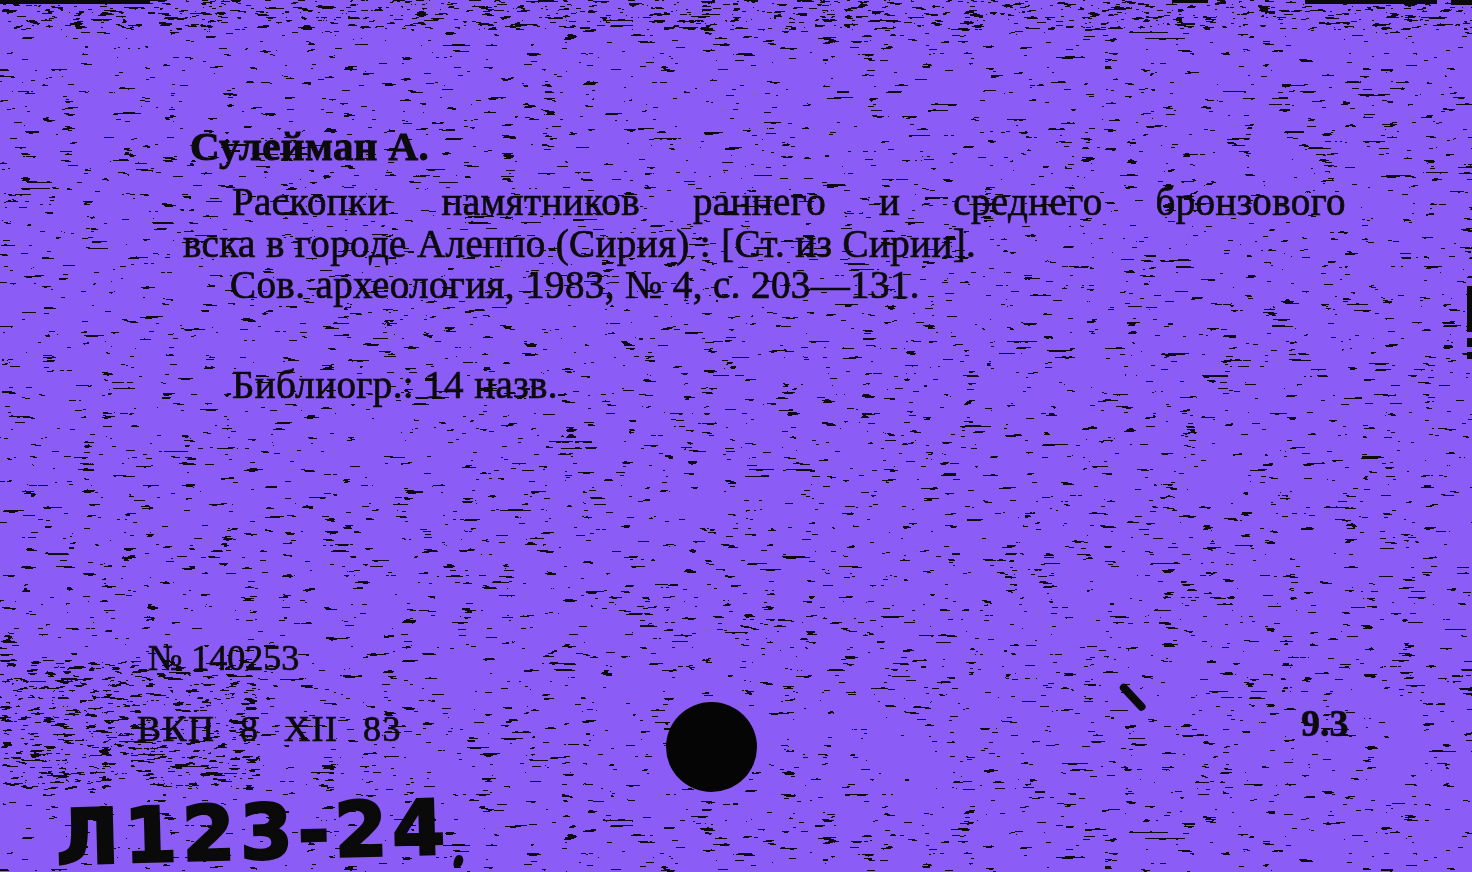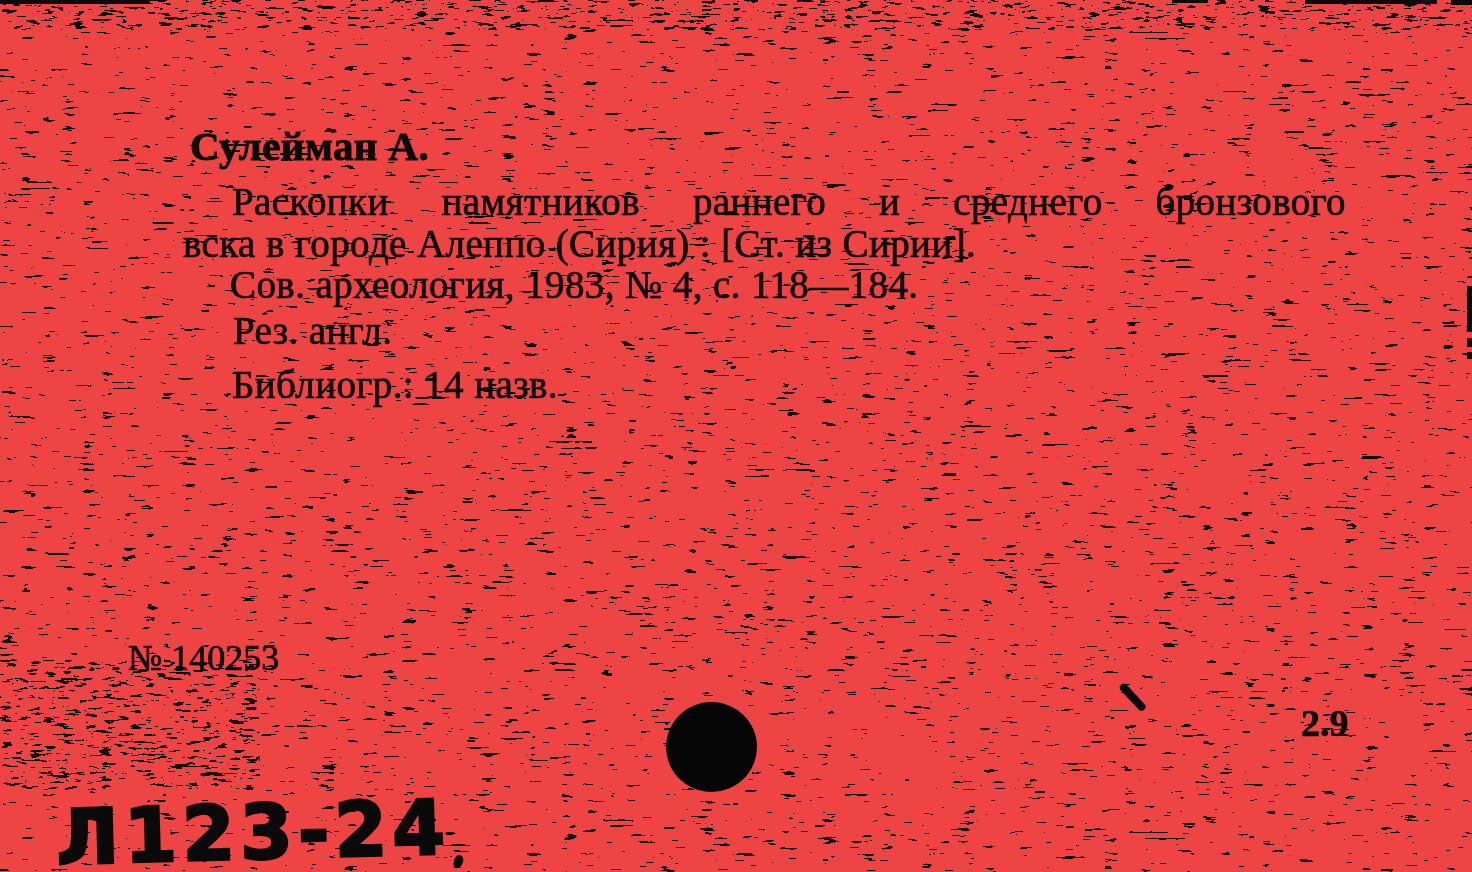--- a/index.html
+++ b/index.html
@@ -4,21 +4,21 @@
 <style>
   html, body {
     margin: 0;
     padding: 0;
     background: #ffffff;
   }
   .card {
     position: relative;
     width: 1472px;
     height: 872px;
-    background: #ef4444;
+    background: #8b5cf6;
     overflow: hidden;
     font-family: "Liberation Serif", "DejaVu Serif", serif;
     color: #0b0b0b;
   }
   .noise-layer {
     position: absolute;
     left: 0; top: 0;
     width: 1472px; height: 872px;
     pointer-events: none;
   }
@@ -49,21 +49,21 @@
   .lang-note { left: 233px; top: 309px; }
   .bib-note { left: 232px; top: 351px; margin-top: 12px; }
   
   .b {
     position: absolute;
     white-space: nowrap;
     font-size: 36px;
     line-height: 38px;
     -webkit-text-stroke: 0.7px #0b0b0b;
   }
-  .inv-number { left: 128px; top: 639px; }
+  .inv-number { left: 148px; top: 639px; }
   .series-number { left: 82px; top: 675px; letter-spacing: 1px; }
   .stamp { left: 137px; top: 710px; word-spacing: 14px; letter-spacing: 1.5px; }
   .shelf-code {
     position: absolute;
     left: 1301px; top: 701px;
     font-size: 38px;
     font-weight: bold;
     -webkit-text-stroke: 0.6px #0b0b0b;
   }
   
@@ -155,26 +155,26 @@
   <div class="mark edge-dash-top-2"></div>
   <div class="mark edge-dash-top-3"></div>
   <div class="mark edge-bar-right"></div>
   <div class="mark edge-dash-right-1"></div>
   <div class="mark edge-dash-right-2"></div>
   <div class="mark ink-smudge"></div>
 
   <div class="t author">Сулейман А.</div>
   <div class="t title-l1">Раскопки памятников раннего и среднего бронзового</div>
   <div class="t title-l2">вска в городе Алеппо (Сирия) : [Ст. из Сирии].</div>
-  <div class="t citation">Сов. археология, 1983, № 4, с. 118—184.</div>
-  <div class="t lang-note">Рез. англ.</div>
+  <div class="t citation">Сов. археология, 1983, № 4, с. 203—131.</div>
   <div class="t bib-note">Библиогр.: 14 назв.</div>
 
   <div class="b inv-number">№ 140253</div>
+  <div class="b stamp">ВКП 8 XII 83</div>
 
-  <div class="shelf-code">2.9</div>
+  <div class="shelf-code">9.3</div>
 
   <div class="hole-punch"></div>
 
   <div class="handwritten">Л123-24</div>
   <div class="ink-dot"></div>
 
 </div>
 
 </body></html>

